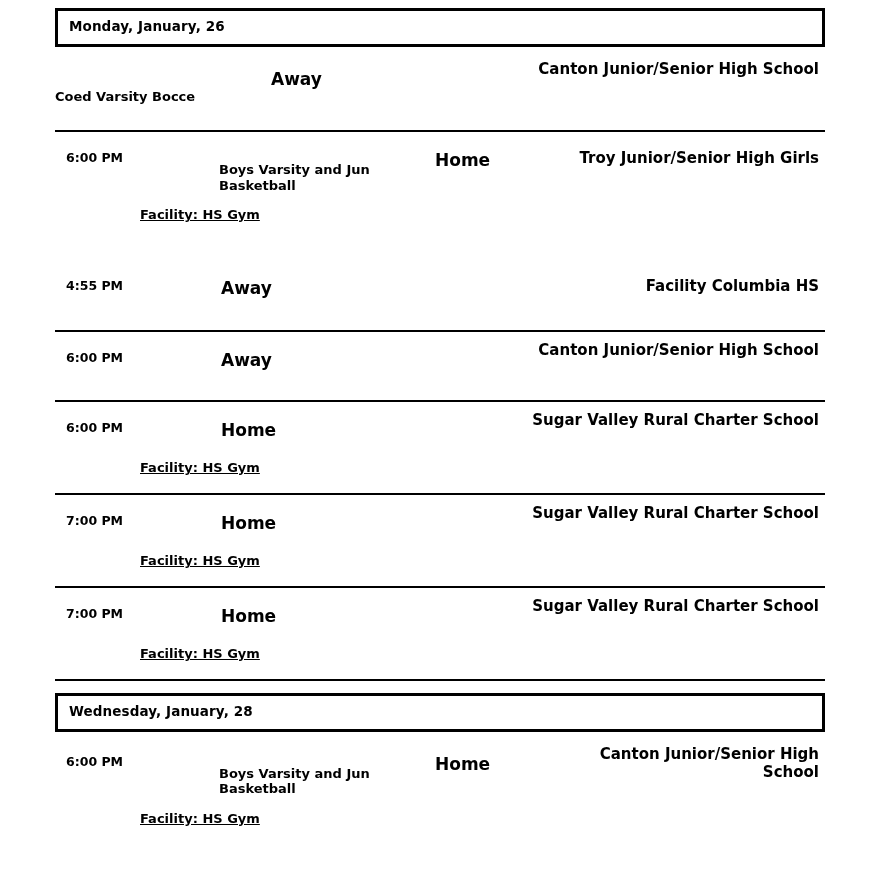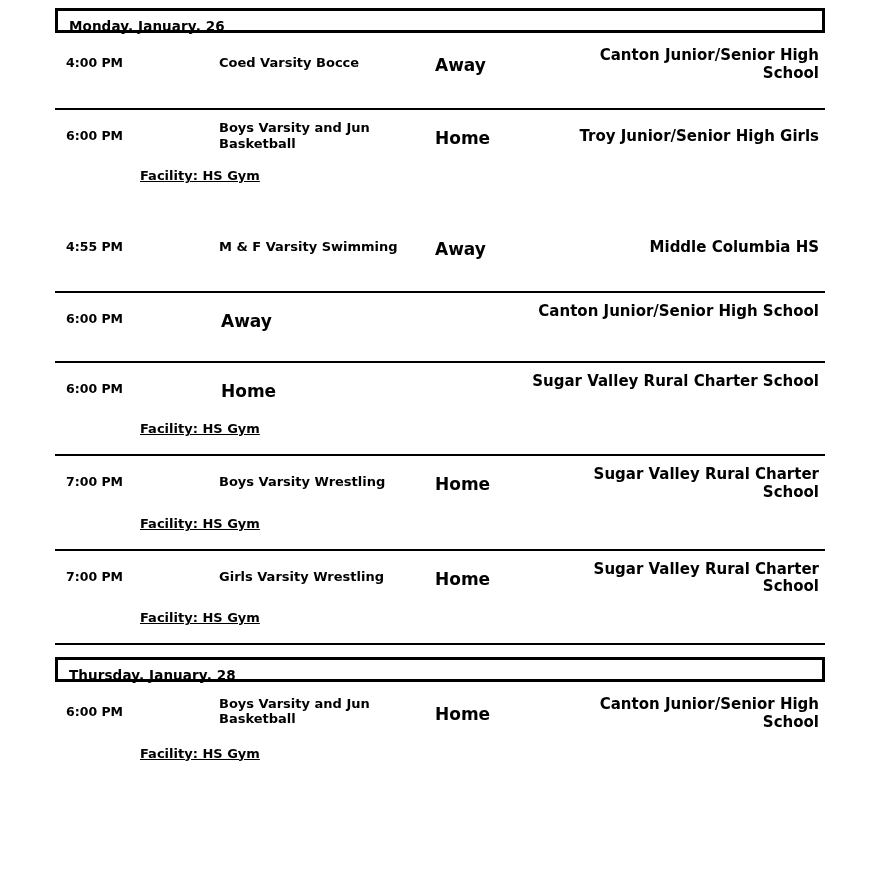--- a/index.html
+++ b/index.html
@@ -19,21 +19,21 @@
   .schedule {
     position: relative;
     width: 770px;
     margin: 0 0 0 55px;
     padding-top: 8px;
   }
 
   
   .day-header {
     border: 3px solid #000000;
-    height: 25px;
+    height: 39px;
     line-height: 30px;
     box-sizing: border-box;
     margin-bottom: 4px;
   }
   .day-header-label {
     font-size: 13.5px;
     font-weight: bold;
     padding-left: 11px;
     letter-spacing: 0.1px;
     white-space: nowrap;
@@ -67,20 +67,21 @@
     box-sizing: border-box;
     white-space: nowrap;
   }
   .col-event {
     width: 214px;
     flex: 0 0 214px;
     font-size: 13px;
     font-weight: bold;
     box-sizing: border-box;
     line-height: 1.18;
+    margin-top: 20px;
   }
   .col-side {
     width: 123px;
     flex: 0 0 123px;
     font-size: 17px;
     font-weight: bold;
     box-sizing: border-box;
     text-align: left;
     padding-left: 2px;
     white-space: nowrap;
@@ -118,21 +119,20 @@
 
 <div class="schedule">
 
   <div class="day-block">
     <div class="day-header">
       <div class="day-header-label">Monday, January, 26</div>
     </div>
 
     <div class="event-row">
       <div class="event-main">
-        <div class="col-time vcenter-1">4:00 PM</div>
         <div class="col-event vcenter-1">Coed Varsity Bocce</div>
         <div class="col-side vcenter-1">Away</div>
         <div class="col-location vcenter-2">Canton Junior/Senior High School</div>
       </div>
       <div class="row-pad-short"></div>
     </div>
 
     <div class="event-row sep">
       <div class="event-main">
         <div class="col-time vcenter-1">6:00 PM</div>
@@ -145,23 +145,22 @@
     </div>
   </div>
 
   <div class="gap-before-header"></div>
 
   <div class="day-block">
 
     <div class="event-row">
       <div class="event-main">
         <div class="col-time vcenter-1">4:55 PM</div>
-        <div class="col-event vcenter-1">M &amp; F Varsity Swimming</div>
         <div class="col-side vcenter-1">Away</div>
-        <div class="col-location vcenter-1">Middle Columbia HS</div>
+        <div class="col-location vcenter-1">Facility Columbia HS</div>
       </div>
       <div class="row-pad-short"></div>
     </div>
 
     <div class="event-row sep">
       <div class="event-main">
         <div class="col-time vcenter-1">6:00 PM</div>
         <div class="col-side vcenter-1">Away</div>
         <div class="col-location vcenter-2">Canton Junior/Senior High School</div>
       </div>
@@ -174,46 +173,44 @@
         <div class="col-side vcenter-1">Home</div>
         <div class="col-location vcenter-2">Sugar Valley Rural Charter School</div>
       </div>
       <div class="facility">Facility: HS Gym</div>
       <div class="row-pad-med"></div>
     </div>
 
     <div class="event-row sep">
       <div class="event-main">
         <div class="col-time vcenter-1">7:00 PM</div>
-        <div class="col-event vcenter-1">Boys Varsity Wrestling</div>
         <div class="col-side vcenter-1">Home</div>
         <div class="col-location vcenter-2">Sugar Valley Rural Charter School</div>
       </div>
       <div class="facility">Facility: HS Gym</div>
       <div class="row-pad-med"></div>
     </div>
 
     <div class="event-row sep">
       <div class="event-main">
         <div class="col-time vcenter-1">7:00 PM</div>
-        <div class="col-event vcenter-1">Girls Varsity Wrestling</div>
         <div class="col-side vcenter-1">Home</div>
         <div class="col-location vcenter-2">Sugar Valley Rural Charter School</div>
       </div>
       <div class="facility">Facility: HS Gym</div>
       <div class="row-pad-med"></div>
     </div>
   </div>
 
   <div style="border-top:2px solid #000;height:0;"></div>
   <div style="height:12px;"></div>
 
   <div class="day-block">
     <div class="day-header">
-      <div class="day-header-label">Thursday, January, 28</div>
+      <div class="day-header-label">Wednesday, January, 28</div>
     </div>
 
     <div class="event-row">
       <div class="event-main">
         <div class="col-time vcenter-1">6:00 PM</div>
         <div class="col-event vcenter-2">Boys Varsity and Jun Basketball</div>
         <div class="col-side vcenter-1">Home</div>
         <div class="col-location vcenter-2">Canton Junior/Senior High School</div>
       </div>
       <div class="facility">Facility: HS Gym</div>

